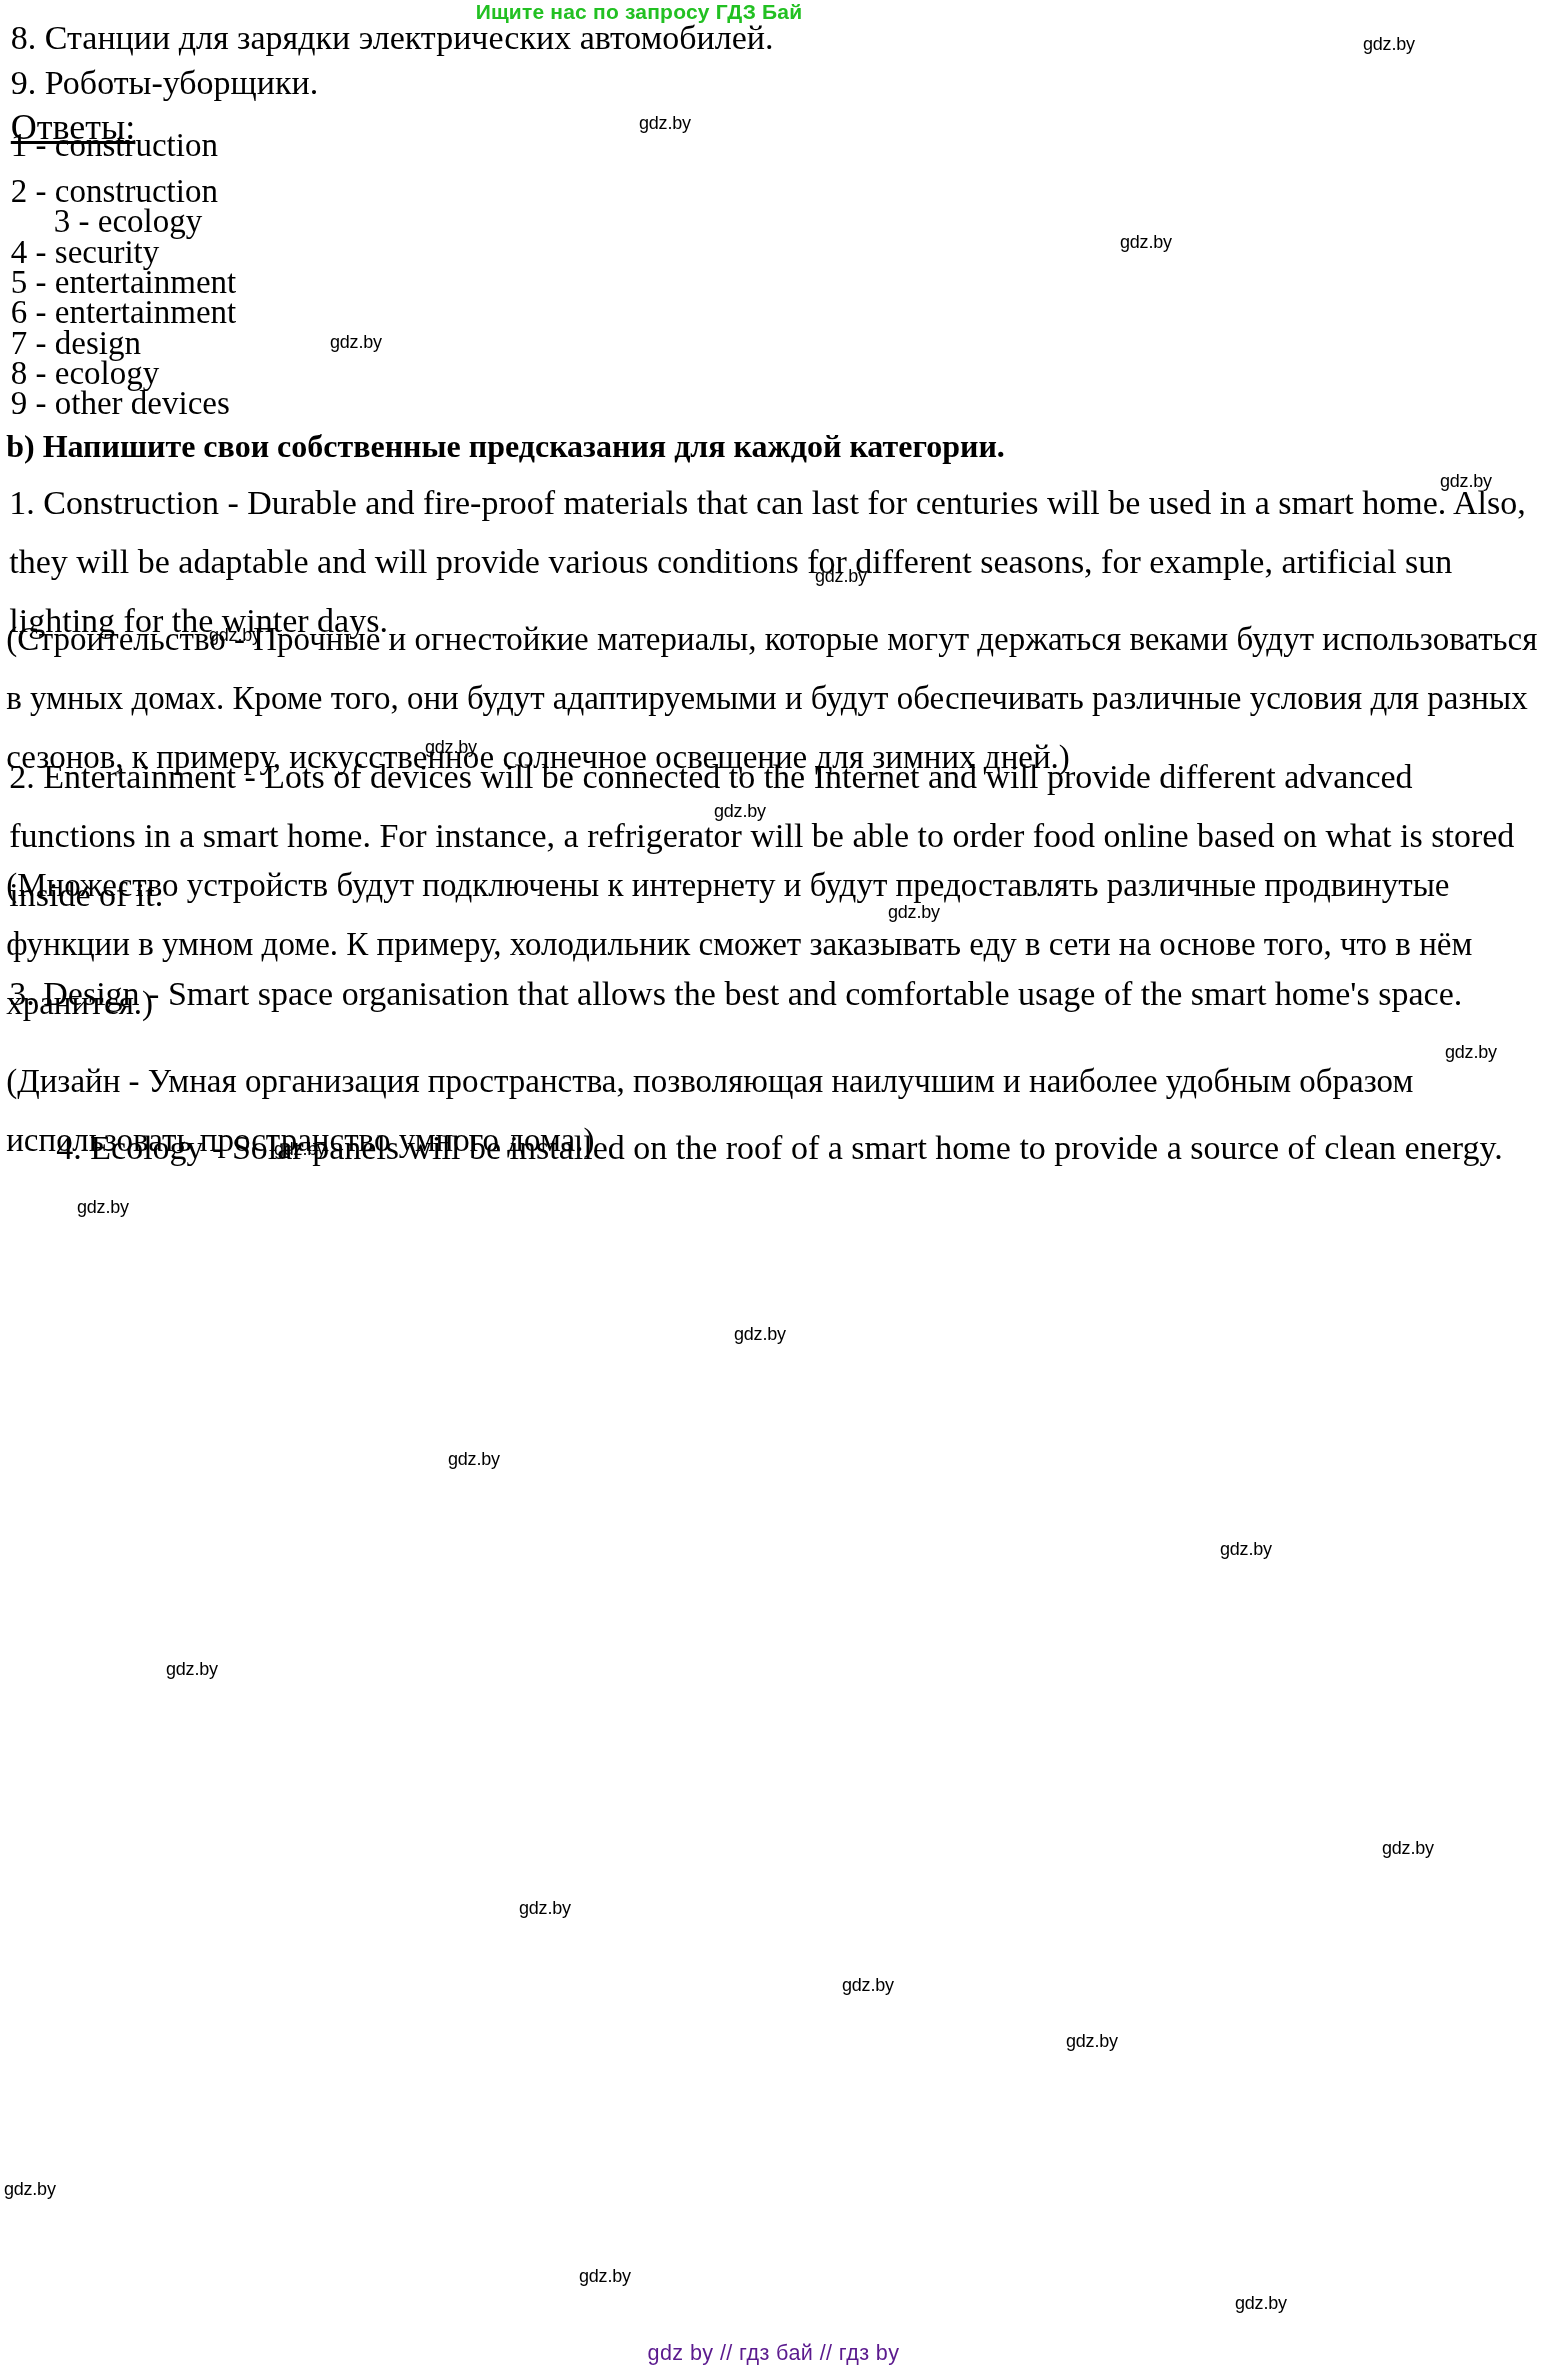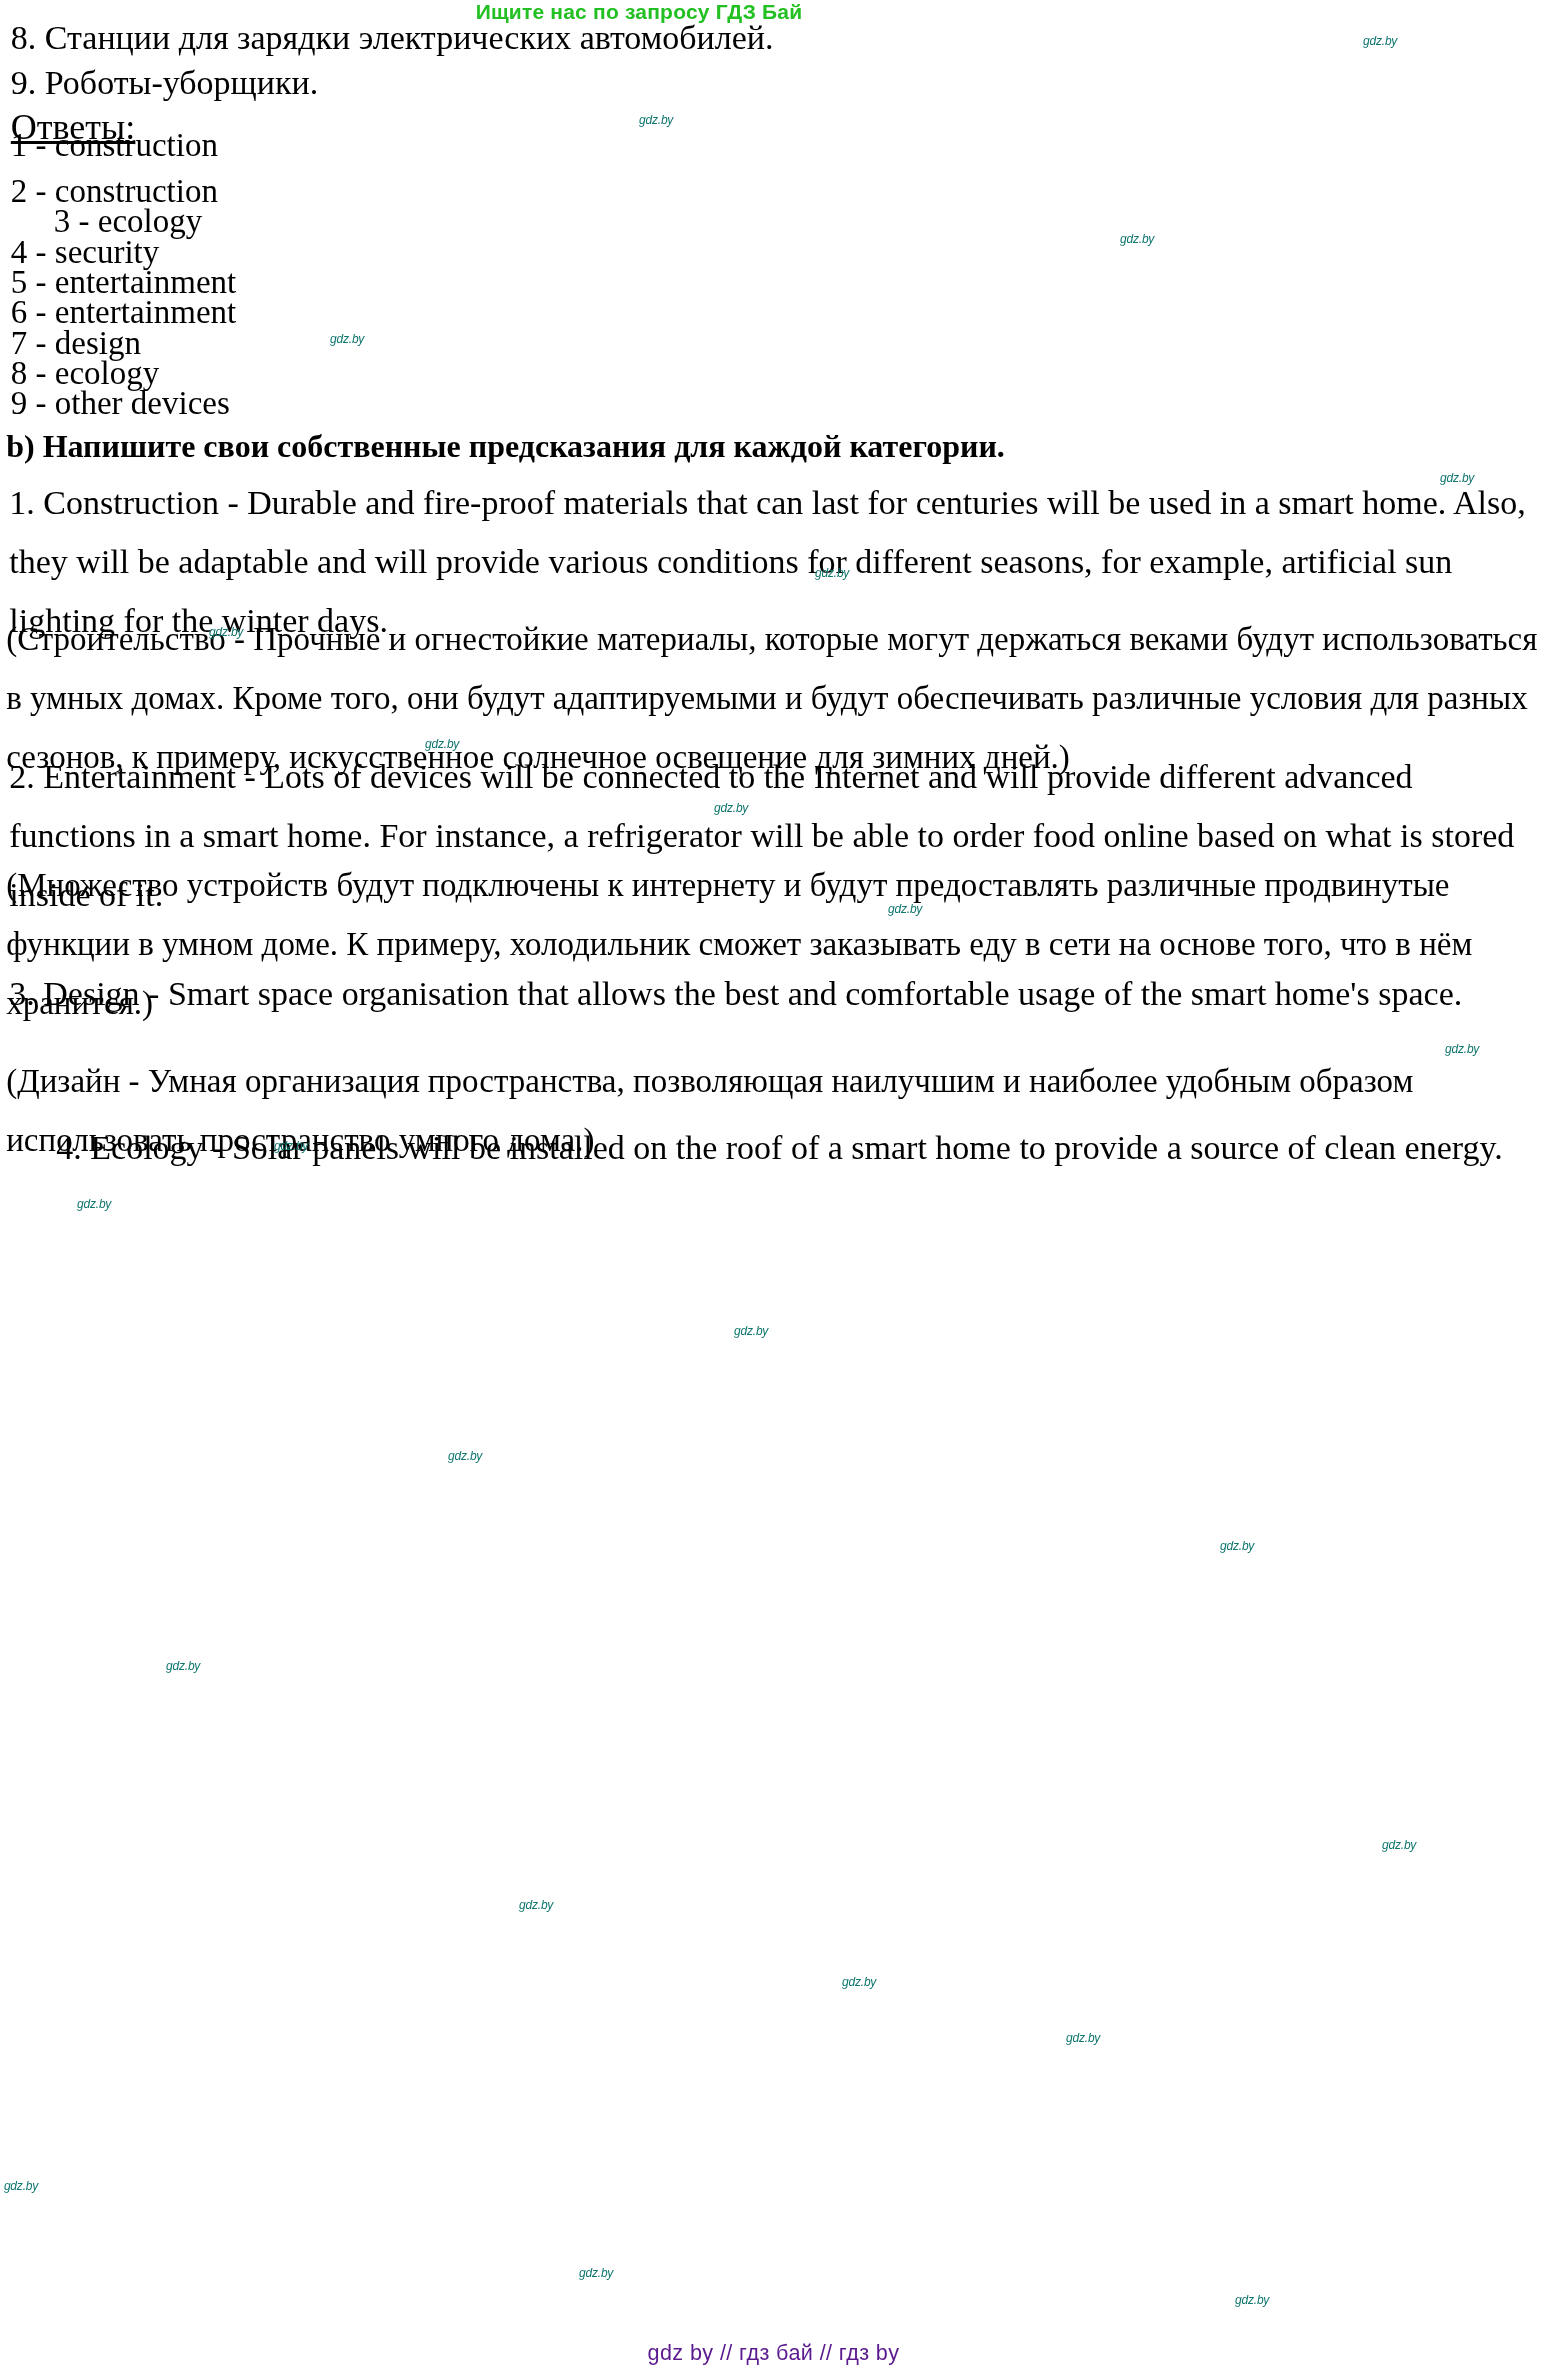--- a/index.html
+++ b/index.html
@@ -31,25 +31,24 @@
     font-size: 21px;
     letter-spacing: 0.2px;
     color: #22c022;
     white-space: nowrap;
   }
 
   
   .wm {
     position: absolute;
     font-family: "Liberation Sans", "DejaVu Sans", sans-serif;
-    font-size: 12px;
-    color: #0f766e;
+    font-size: 18px;
+    color: #000000;
     white-space: nowrap;
     letter-spacing: -0.2px;
-    font-style: italic;
   }
 
   
   .footer-links {
     position: absolute;
     left: 0;
     top: 2340px;
     width: 1547px;
     text-align: center;
     font-family: "Liberation Sans", "DejaVu Sans", sans-serif;

